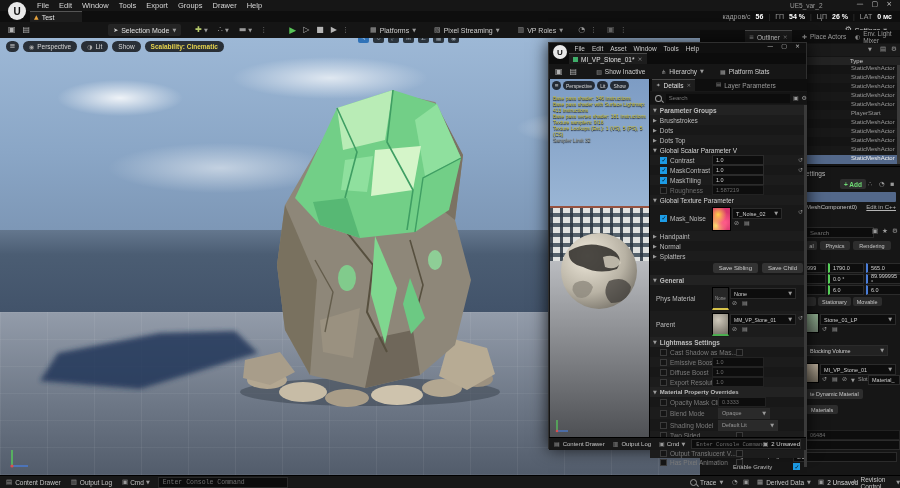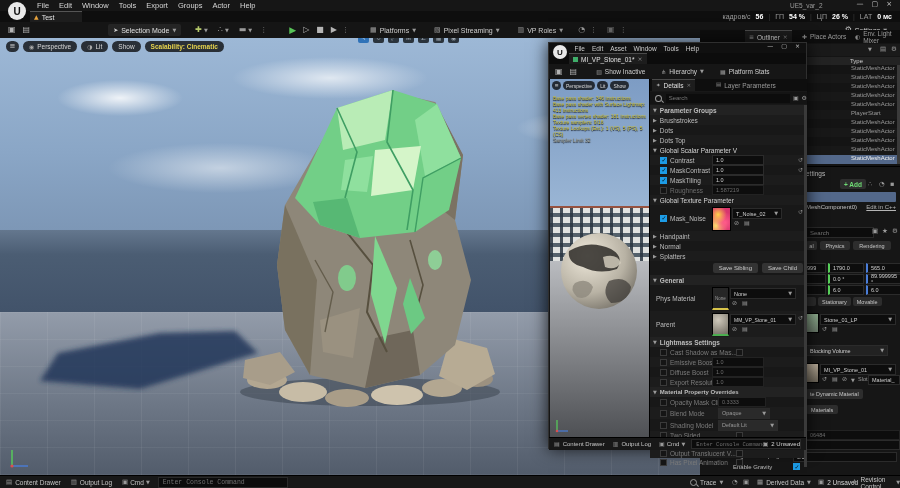--- a/index.html
+++ b/index.html
@@ -39,21 +39,21 @@
 
   <div class="abs" style="left:0;top:0;width:900px;height:11px;background:#161616;"></div>
   <div class="abs" style="left:8px;top:2px;width:18px;height:18px;border-radius:50%;background:#e9e9e9;z-index:6;display:flex;align-items:center;justify-content:center;color:#101010;font-size:10px;font-weight:bold;">U</div>
   <div class="abs flex" style="left:32px;top:0;height:11px;z-index:6;">
     <span class="menu-item">File</span>
     <span class="menu-item">Edit</span>
     <span class="menu-item">Window</span>
     <span class="menu-item">Tools</span>
     <span class="menu-item">Export</span>
     <span class="menu-item">Groups</span>
-    <span class="menu-item">Actor</span>
+    <span class="menu-item">Drawer</span>
     <span class="menu-item">Help</span>
   </div>
   <div class="abs" style="left:790px;top:2px;font-size:6.5px;color:#9a9a9a;">UE5_var_2</div>
   <div class="abs flex" style="right:4px;top:1px;z-index:6;">
     <span class="winbtn ic">—</span>
     <span class="winbtn ic">▢</span>
     <span class="winbtn ic">×</span>
   </div>
 
   <div class="abs" style="left:0;top:11px;width:900px;height:11px;background:#0e0e0e;"></div>

